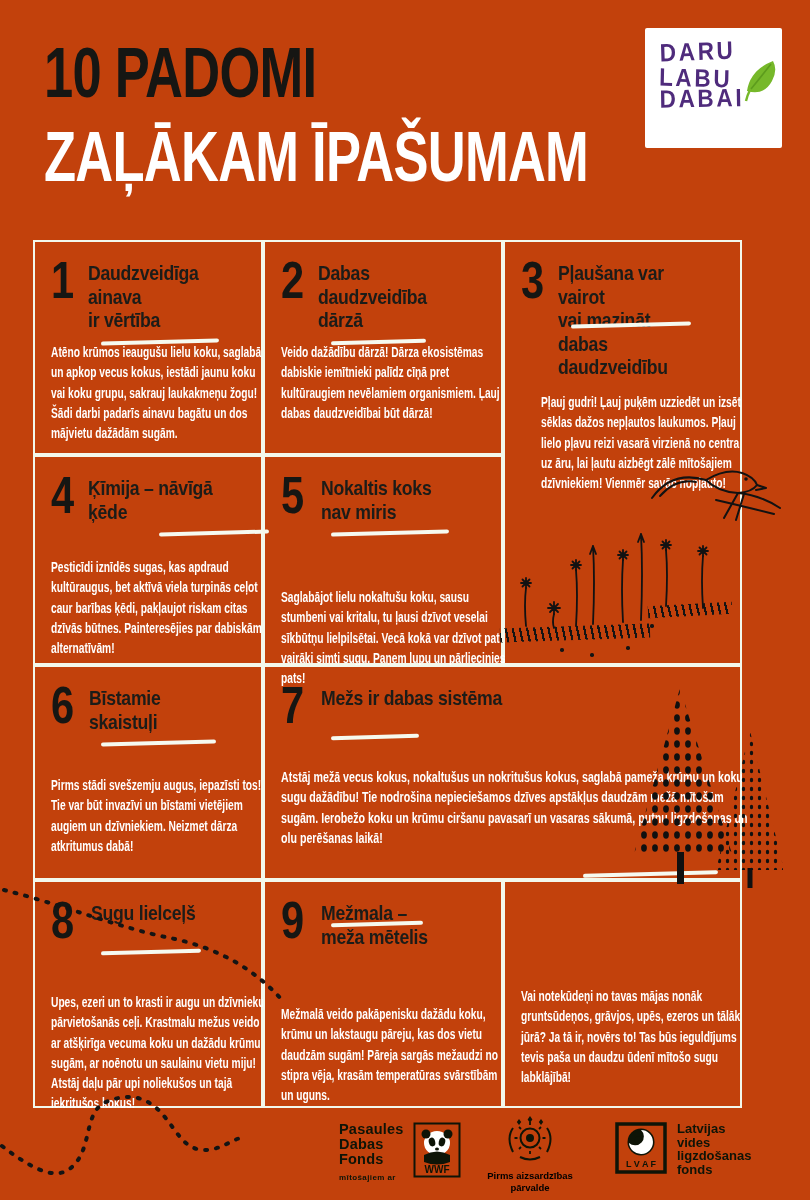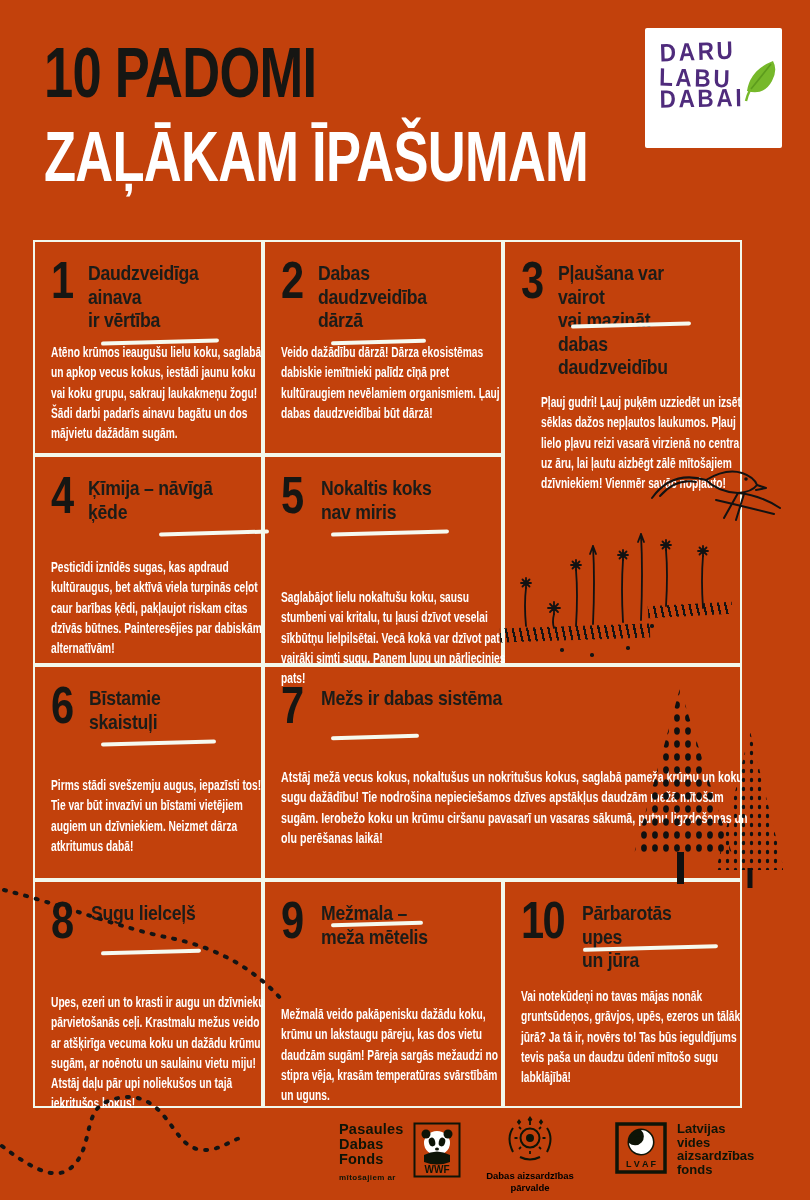--- a/index.html
+++ b/index.html
@@ -161,25 +161,20 @@
     <div class="cell-head">
         <span class="num">9</span>
       <h2 class="pre">Mežmala –
 meža mētelis</h2>
       </div>
     <div class="brush" style="width:92px;margin-top:-26px;"></div>
     <p>Mežmalā veido pakāpenisku dažādu koku, krūmu un lakstaugu pāreju, kas dos vietu daudzām sugām! Pāreja sargās mežaudzi no stipra vēja, krasām temperatūras svārstībām un uguns.</p>
   </section>
 
   <section class="cell c10">
-    <div class="cell-head">
-        <span class="num">10</span>
-      <h2 class="pre">Pārbarotās upes
-un jūra</h2>
-      </div>
     <div class="brush" style="width:135px;margin-left:62px;margin-top:-26px;"></div>
     <p>Vai notekūdeņi no tavas mājas nonāk gruntsūdeņos, grāvjos, upēs, ezeros un tālāk jūrā? Ja tā ir, novērs to! Tas būs ieguldījums tevis paša un daudzu ūdenī mītošo sugu labklājībā!</p>
   </section>
 
   <svg class="decor" style="left:646px;top:460px;" width="140" height="72" viewBox="0 0 140 72">
     <g stroke="#121212" stroke-width="2" fill="none" stroke-linecap="round" stroke-linejoin="round">
       <path d="M6 38 Q26 10 60 20"></path>
       <path d="M14 36 Q30 18 50 22"></path>
       <path d="M60 20 Q80 8 96 13 Q108 17 111 25 Q106 32 92 33"></path>
       <path d="M111 25 L120 28 L110 30"></path>
@@ -266,31 +261,31 @@
         <path d="M25 0 l2.4 3.4 -2.4 3.4 -2.4 -3.4 Z" stroke="none"></path>
         <path d="M14 3 l2.2 3 -2.2 3 -2.2 -3 Z" stroke="none"></path>
         <path d="M36 3 l2.2 3 -2.2 3 -2.2 -3 Z" stroke="none"></path>
         <circle cx="25" cy="22" r="9.5" fill="none" stroke-width="2"></circle>
         <circle cx="25" cy="22" r="4" stroke="none"></circle>
         <path d="M25 9 V6 M25 35 V38 M12.5 22 H9.5 M40.5 22 H37.5 M16 13 l-2 -2 M34 13 l2 -2 M16 31 l-2 2 M34 31 l2 2" fill="none" stroke-width="1.8"></path>
         <path d="M8 12 Q1 22 8 36 M42 12 Q49 22 42 36" fill="none" stroke-width="2"></path>
         <path d="M15 41 Q25 46 35 41" fill="none" stroke-width="2"></path>
       </g>
     </svg>
-    <div class="dap-name pre">Dabas aizsardzības
+    <div class="dap-name pre">Pirms aizsardzības
 pārvalde</div>
   </div>
 
   <div class="footer-group" style="left:615px;top:1122px;">
     <svg width="52" height="52" viewBox="0 0 52 52">
       <rect x="2" y="2" width="48" height="48" fill="none" stroke="#0e1407" stroke-width="3.5"></rect>
       <circle cx="26" cy="20" r="13.5" fill="#0e1407"></circle>
       <path d="M26 8 a12 12 0 1 1 -12 13 a8.5 8.5 0 1 0 12 -13 Z" fill="#ffffff"></path>
       <circle cx="23" cy="18" r="3.4" fill="#0e1407"></circle>
       <text x="26" y="45" text-anchor="middle" font-size="9" font-weight="bold" fill="#0e1407" font-family="Liberation Sans, sans-serif">L V A F</text>
     </svg>
     <div class="lvaf-name pre">Latvijas
 vides
-aizsardzības
+ligzdošanas
 fonds</div>
   </div>
 
 </div>
 
 </body></html>

